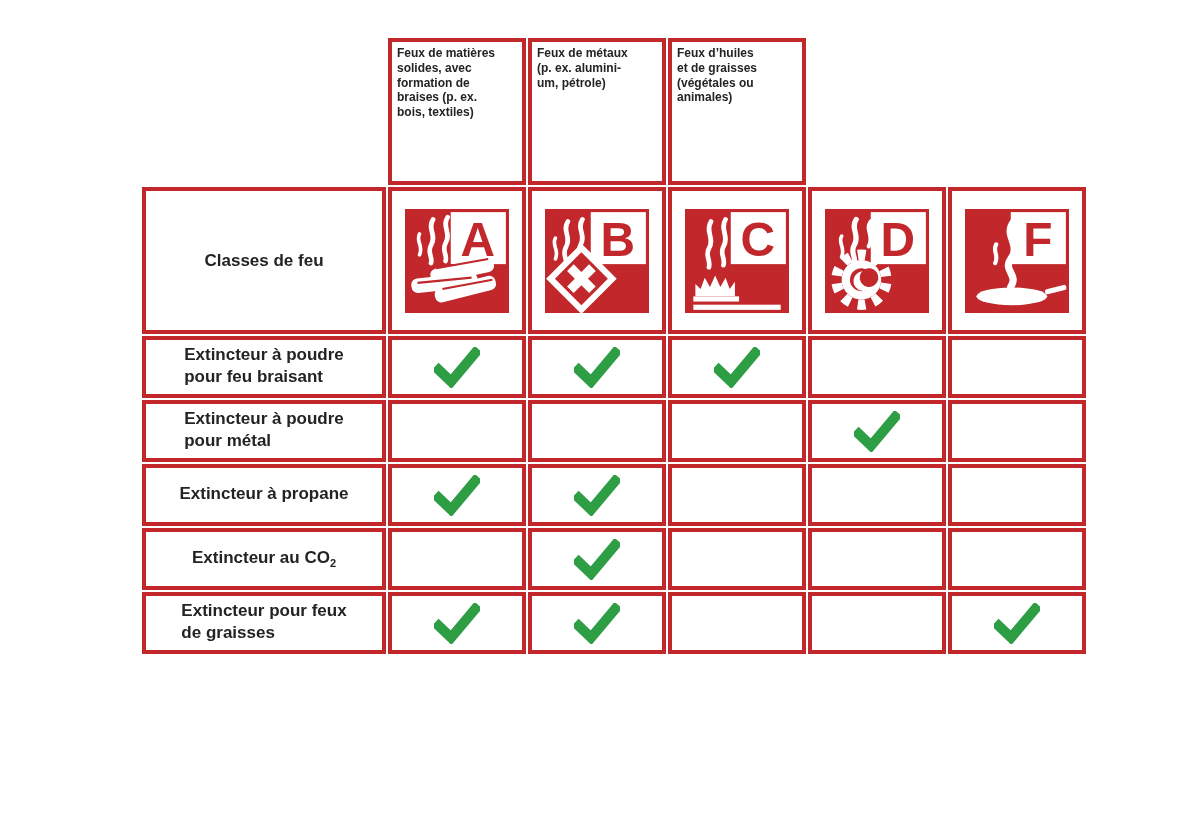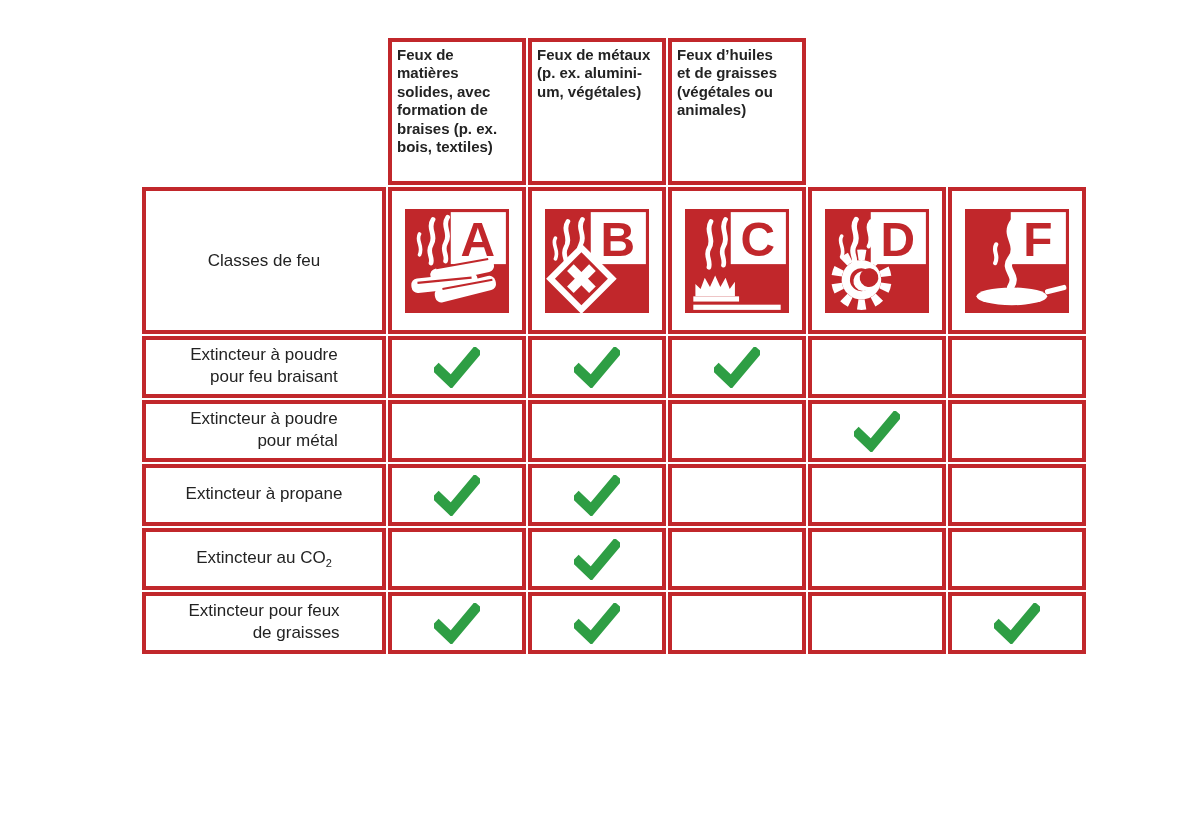--- a/index.html
+++ b/index.html
@@ -22,26 +22,26 @@
     border:4px solid var(--red);
     display:flex;align-items:center;justify-content:center;
   }
   .label-col{width:244px;}
   .data-col{width:138px;}
   .h147{height:147px;}
   .h63{height:62px;}
   .spacer{border:none;background:transparent;}
   .head-cell{
     align-items:flex-start;justify-content:flex-start;
-    font-weight:bold;font-size:15px;line-height:1.23;
+    font-weight:bold;font-size:12px;line-height:1.23;
     padding:4px 5px;white-space:pre-line;text-align:left;
   }
   .classes-label,.row-label{
-    font-weight:normal;font-size:17px;line-height:1.25;
-    text-align:right;white-space:pre-line;
+    font-weight:bold;font-size:17px;line-height:1.25;
+    text-align:left;white-space:pre-line;
   }
   .row-label sub{font-size:11px;}
   .icon-cell{padding:0;}
   .class-icon{width:104px;height:104px;display:block;}
   .ic-red{fill:var(--red);}
   .ic-white{fill:#ffffff;}
   .ic-wisp{stroke:#ffffff;fill:none;stroke-linecap:round;}
   .ic-letter{
     fill:var(--red);
     font-family:"Liberation Sans", sans-serif;
@@ -58,21 +58,21 @@
 
   <div class="row">
     <div class="cell label-col h147 spacer"></div>
     <div class="cell data-col h147 head-cell">Feux de matières
 solides, avec
 formation de
 braises (p. ex.
 bois, textiles)</div>
     <div class="cell data-col h147 head-cell">Feux de métaux
 (p. ex. alumini-
-um, végétales)</div>
+um, pétrole)</div>
     <div class="cell data-col h147 head-cell">Feux d’huiles
 et de graisses
 (végétales ou
 animales)</div>
   </div>
 
   <div class="row">
     <div class="cell label-col h147">
       <div class="classes-label">Classes de feu</div>
     </div>

